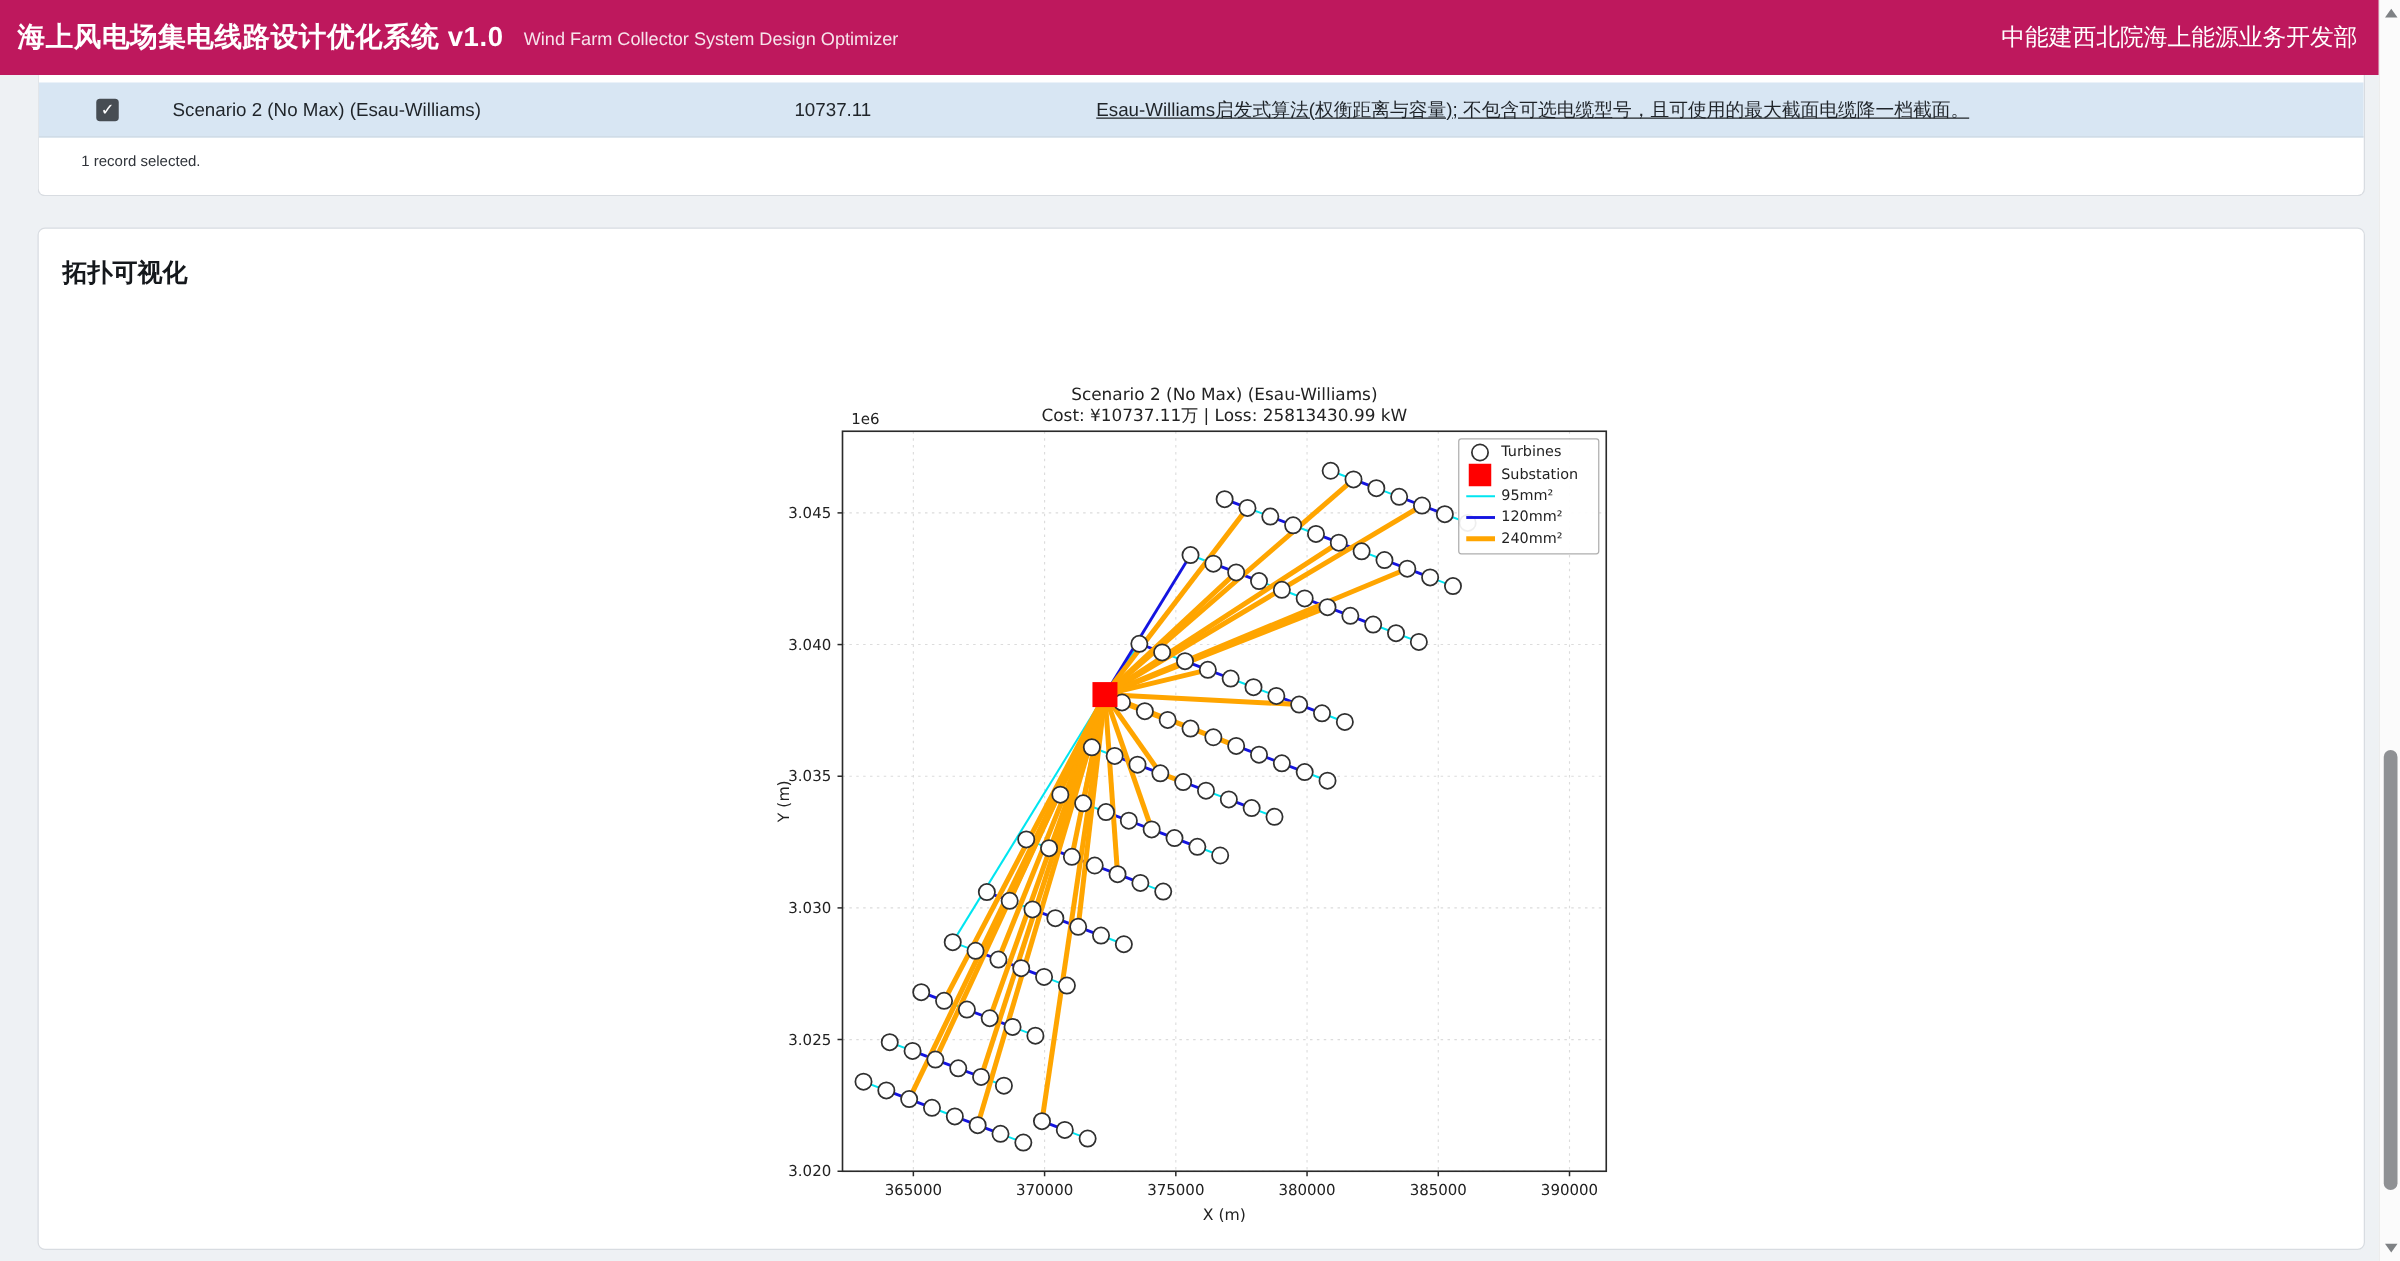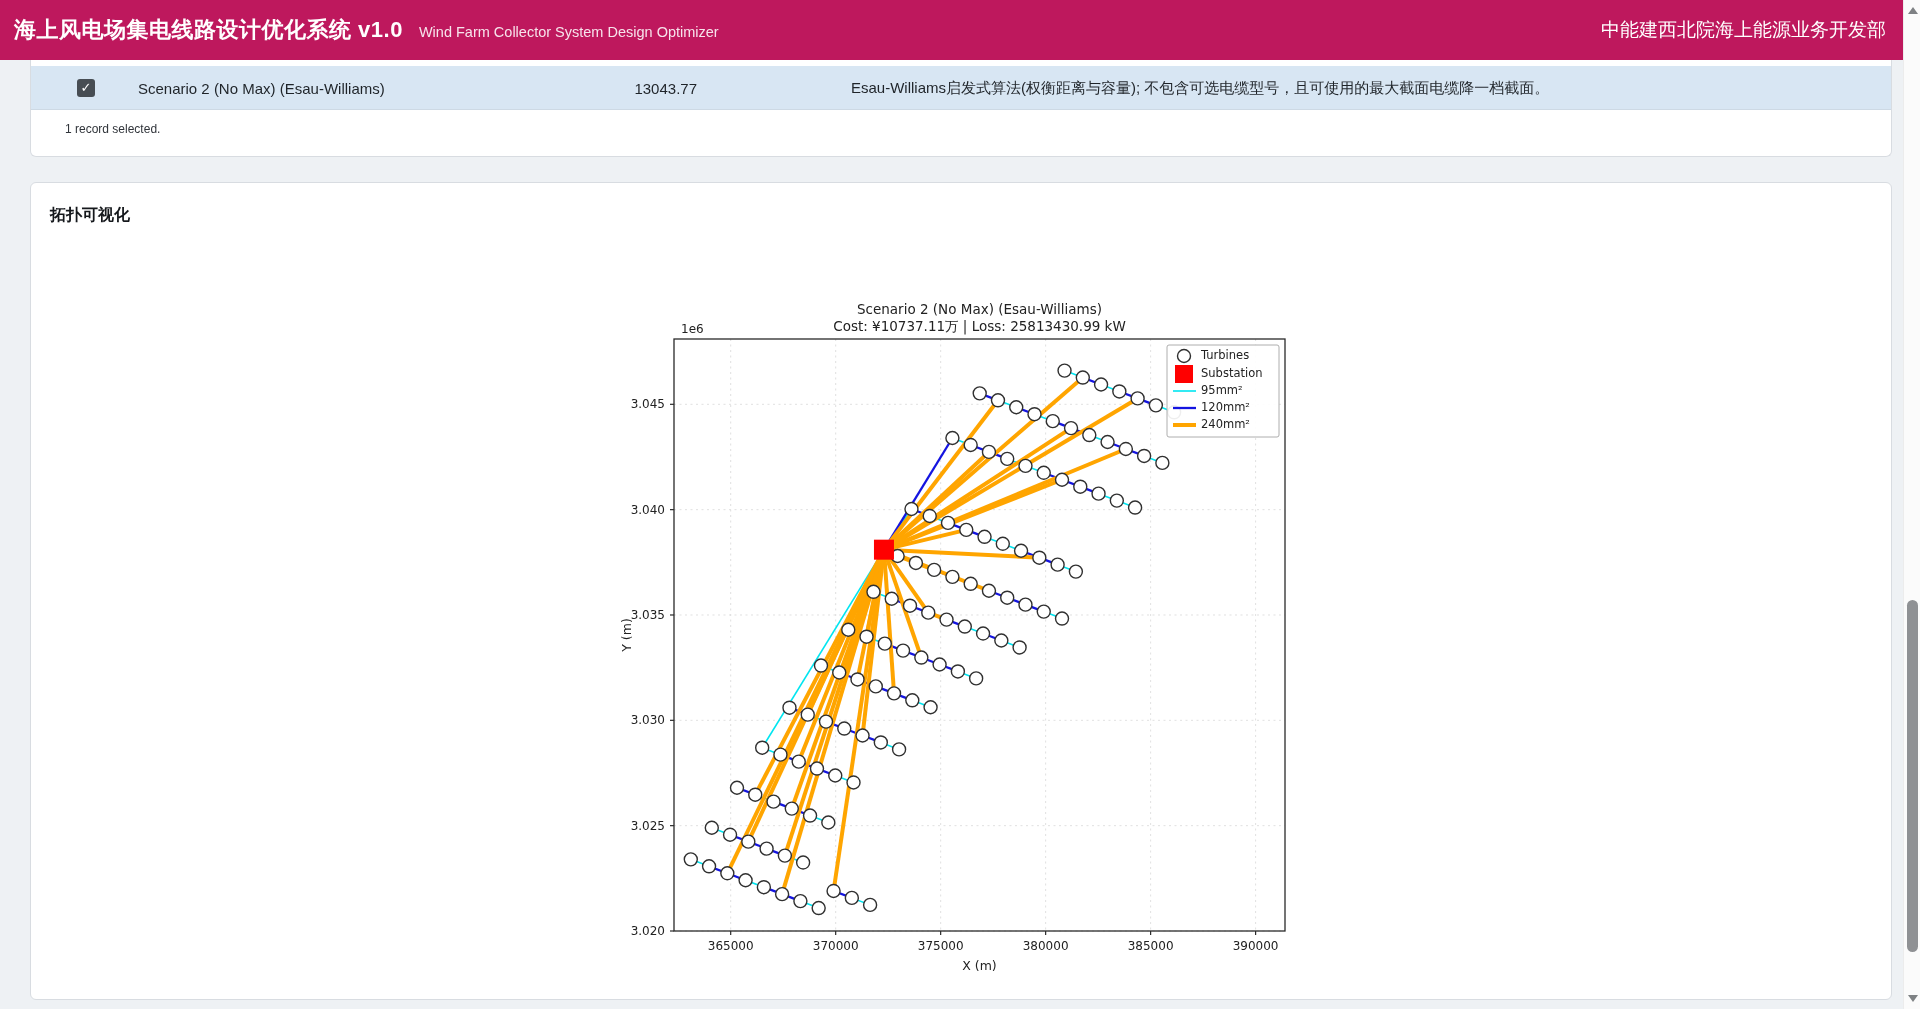--- a/index.html
+++ b/index.html
@@ -23,24 +23,24 @@
   .sel-row { position:absolute; left:0; top:6px; width:100%; height:44px;
     background:#d8e6f3; border-bottom:1px solid #cdd9e4; }
   .sel-row .cell { position:absolute; top:0; height:44px; display:flex; align-items:center;
     font-size:15px; color:#1f2429; white-space:nowrap; }
   .checkbox { position:absolute; left:46px; top:13px; width:18px; height:18px;
     background:#474d53; border-radius:3px; color:#fff; font-size:13px; line-height:18px;
     text-align:center; cursor:pointer; }
   .c-name { left:107px; }
   .c-cost { left:520px; width:146px; justify-content:flex-end; }
   .c-loss { left:660px; width:179px; justify-content:flex-end; }
-  .c-desc { left:820px; font-size:14.5px; }
+  .c-desc { left:846px; font-size:14.5px;text-decoration:underline; }
   .status-line { position:absolute; left:34px; top:62px; font-size:12px; color:#30343a; }
 
-  .section-heading { padding:22px 0 0 19px; font-size:16px; font-weight:bold; color:#15181c; }
+  .section-heading { padding:22px 0 0 19px; font-size:20px; font-weight:bold; color:#15181c; }
 
   .figure { width:720px; margin:64px auto 0; }
   svg text { font-family:"DejaVu Sans", sans-serif; }
 
   
   .scrollbar { position:absolute; right:0; top:0; width:17px; height:1009px;
     background:#fbfbfb; border-left:1px solid #ececec; z-index:9; }
   .sb-thumb { position:absolute; left:3px; top:600px; width:11px; height:352px;
     background:#8f9194; border-radius:6px; cursor:pointer; }
   .sb-arrow { position:absolute; left:4px; width:0; height:0;
@@ -54,21 +54,21 @@
 <div class="header">
   <span class="app-title">海上风电场集电线路设计优化系统 v1.0</span>
   <span class="app-subtitle">Wind Farm Collector System Design Optimizer</span>
   <span class="dept">中能建西北院海上能源业务开发部</span>
 </div>
 
 <div class="card card1">
   <div class="sel-row">
     <div class="checkbox">✓</div>
     <div class="cell c-name">Scenario 2 (No Max) (Esau-Williams)</div>
-    <div class="cell c-cost">13043.77</div>
+    <div class="cell c-cost">10737.11</div>
     <div class="cell c-desc">Esau-Williams启发式算法(权衡距离与容量); 不包含可选电缆型号，且可使用的最大截面电缆降一档截面。</div>
   </div>
   <div class="status-line">1 record selected.</div>
 </div>
 
 <div class="card card2">
   <div class="section-heading">拓扑可视化</div>
   <div class="figure">
     <svg id="topo-svg" width="720" height="695">
         <rect x="0" y="0" width="720" height="695" fill="#ffffff"></rect>

